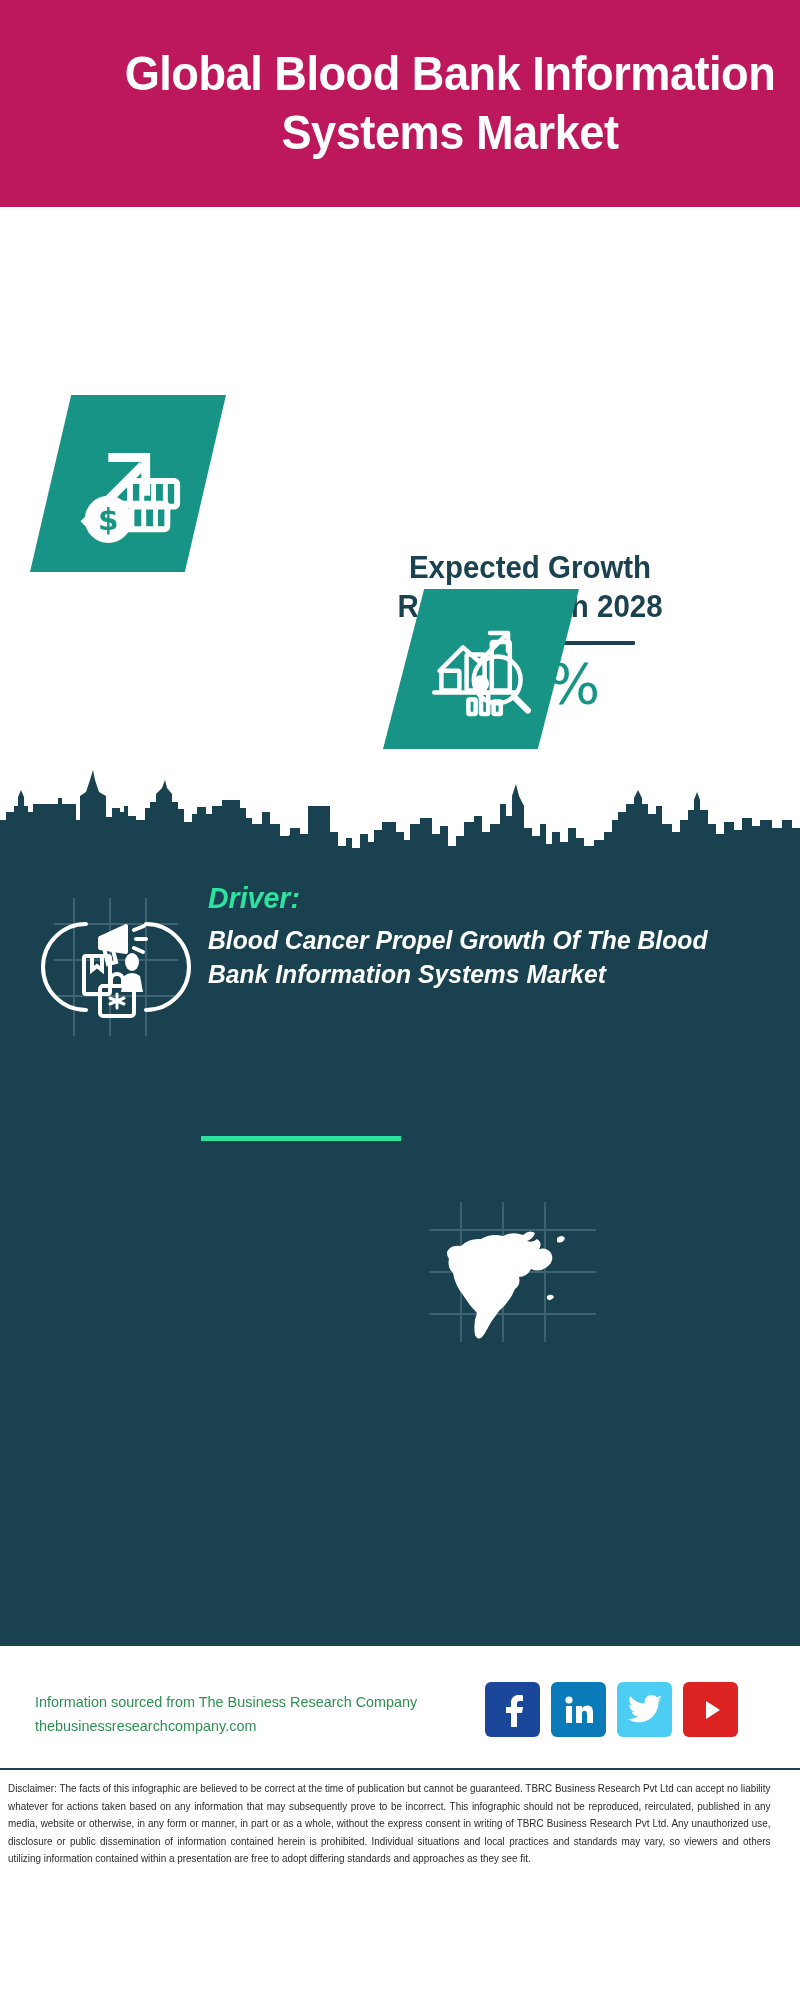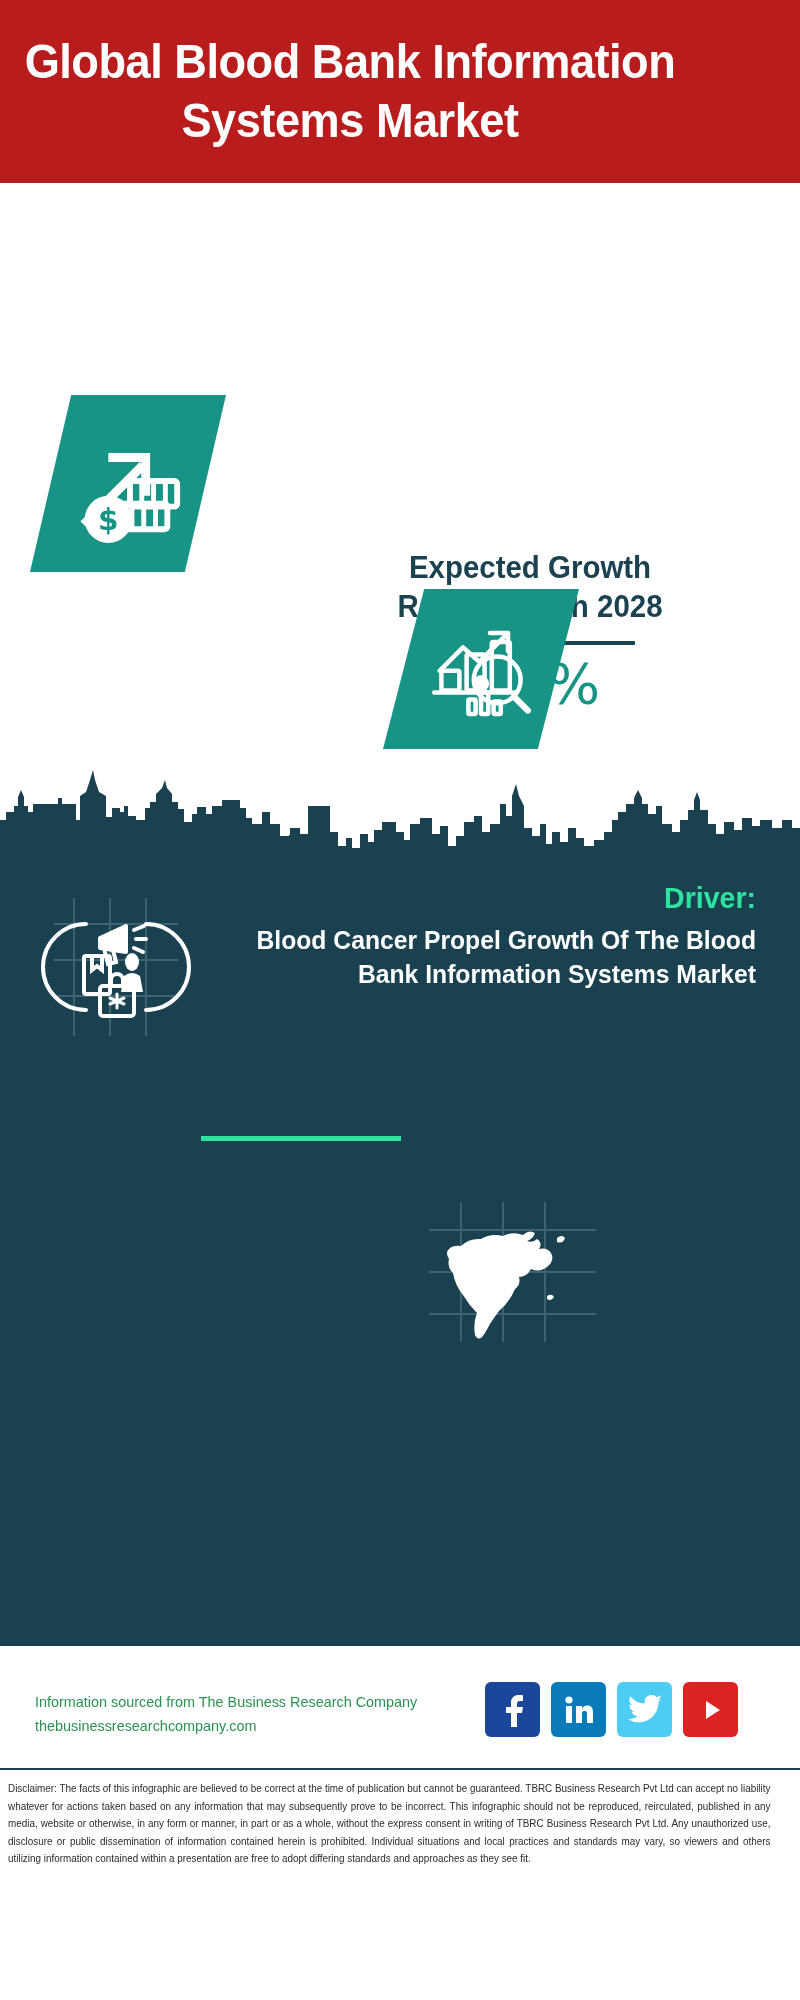--- a/index.html
+++ b/index.html
@@ -6,23 +6,23 @@
   body{
     width:800px;height:2000px;
     background:#ffffff;
     font-family:"Liberation Sans",sans-serif;
     overflow:hidden;
   }
   .page{position:relative;width:800px;height:2000px;background:#ffffff;}
 
   
   .header{
-    position:absolute;left:0;top:0;width:800px;height:183px;
-    background:#b91c1c;
-    display:flex;align-items:center;justify-content:flex-start;
+    position:absolute;left:0;top:0;width:800px;height:207px;
+    background:#be185d;
+    display:flex;align-items:center;justify-content:flex-end;
   }
   .header-title{
     color:#ffffff;
     font-family:"Liberation Sans Narrow","Liberation Sans",sans-serif;
     font-weight:bold;
     font-size:48px;
     line-height:1.22;
     text-align:center;
     letter-spacing:-0.5px;
     width:700px;
@@ -91,21 +91,21 @@
   .skyline svg{display:block;width:800px;height:120px;}
 
   
   .driver-wrap{
     position:absolute;left:0;top:1058px;width:800px;
   }
   .driver-icon{
     position:absolute;left:40px;top:-30px;width:152px;height:152px;
   }
   .driver-text{
-    position:absolute;left:210px;top:-40px;width:560px;text-align:right;
+    position:absolute;left:194px;top:-40px;width:560px;text-align:left;font-style:italic;
   }
   .driver-heading{
     font-family:"Liberation Sans Narrow","Liberation Sans",sans-serif;
     font-weight:bold;font-size:30px;color:#2ee3a0;line-height:1.3;
     transform:scaleX(0.95);
   }
   .driver-body{
     font-family:"Liberation Sans Narrow","Liberation Sans",sans-serif;
     font-weight:bold;font-size:26px;color:#ffffff;line-height:1.32;margin-top:6px;
     transform:scaleX(0.95);

